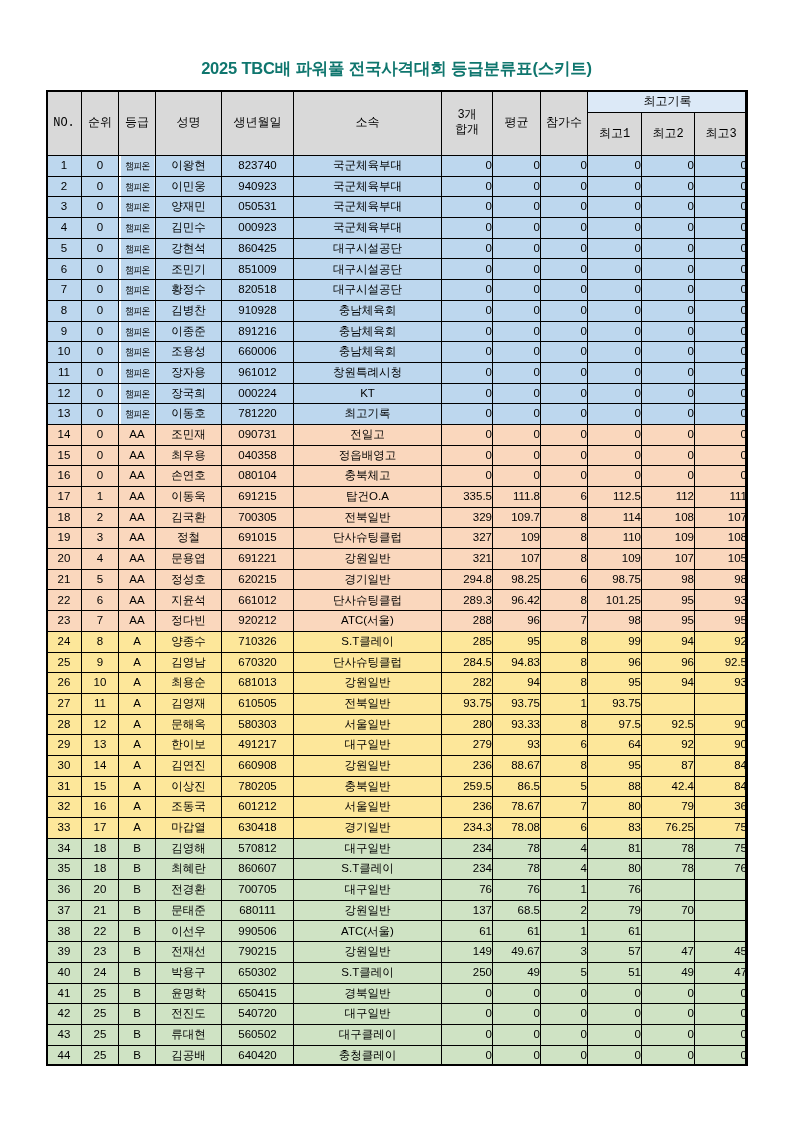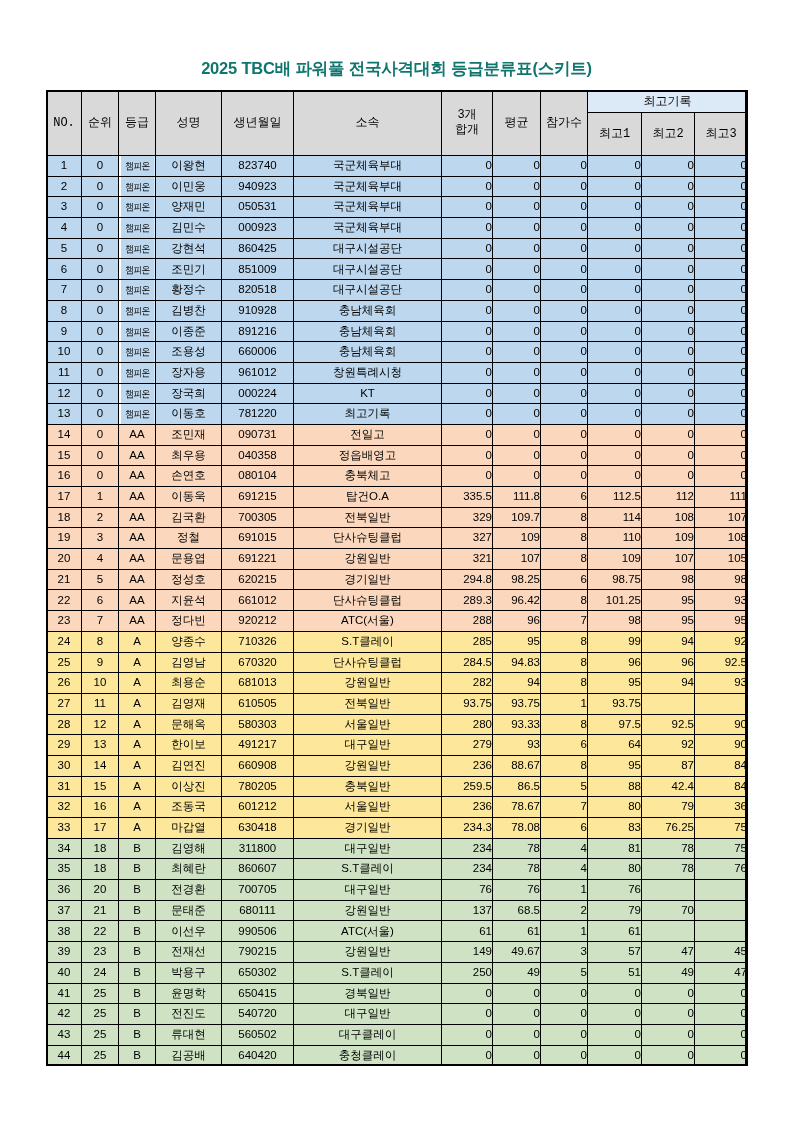--- a/index.html
+++ b/index.html
@@ -609,21 +609,21 @@
             <td class="num">6</td>
             <td class="num">83</td>
             <td class="num">76.25</td>
             <td class="num">75</td>
           </tr>
           <tr class="band-b">
             <td class="n">34</td>
             <td class="n">18</td>
             <td class="ctr">B</td>
             <td class="ctr">김영해</td>
-            <td class="ctr">311800</td>
+            <td class="ctr">570812</td>
             <td class="txt">대구일반</td>
             <td class="num">234</td>
             <td class="num">78</td>
             <td class="num">4</td>
             <td class="num">81</td>
             <td class="num">78</td>
             <td class="num">75</td>
           </tr>
           <tr class="band-b">
             <td class="n">35</td>

